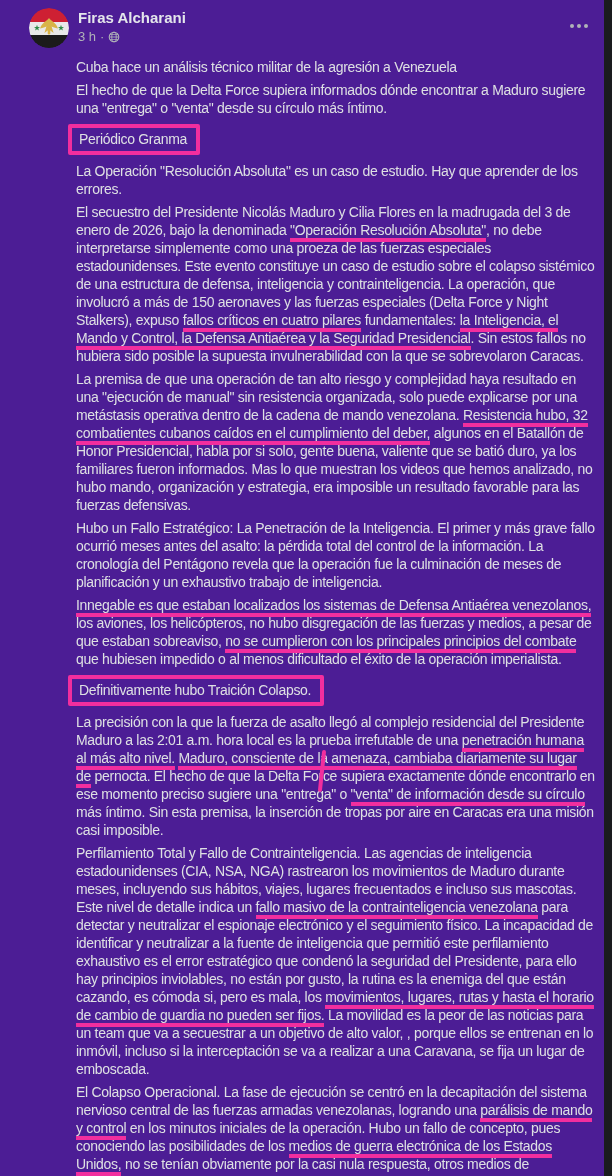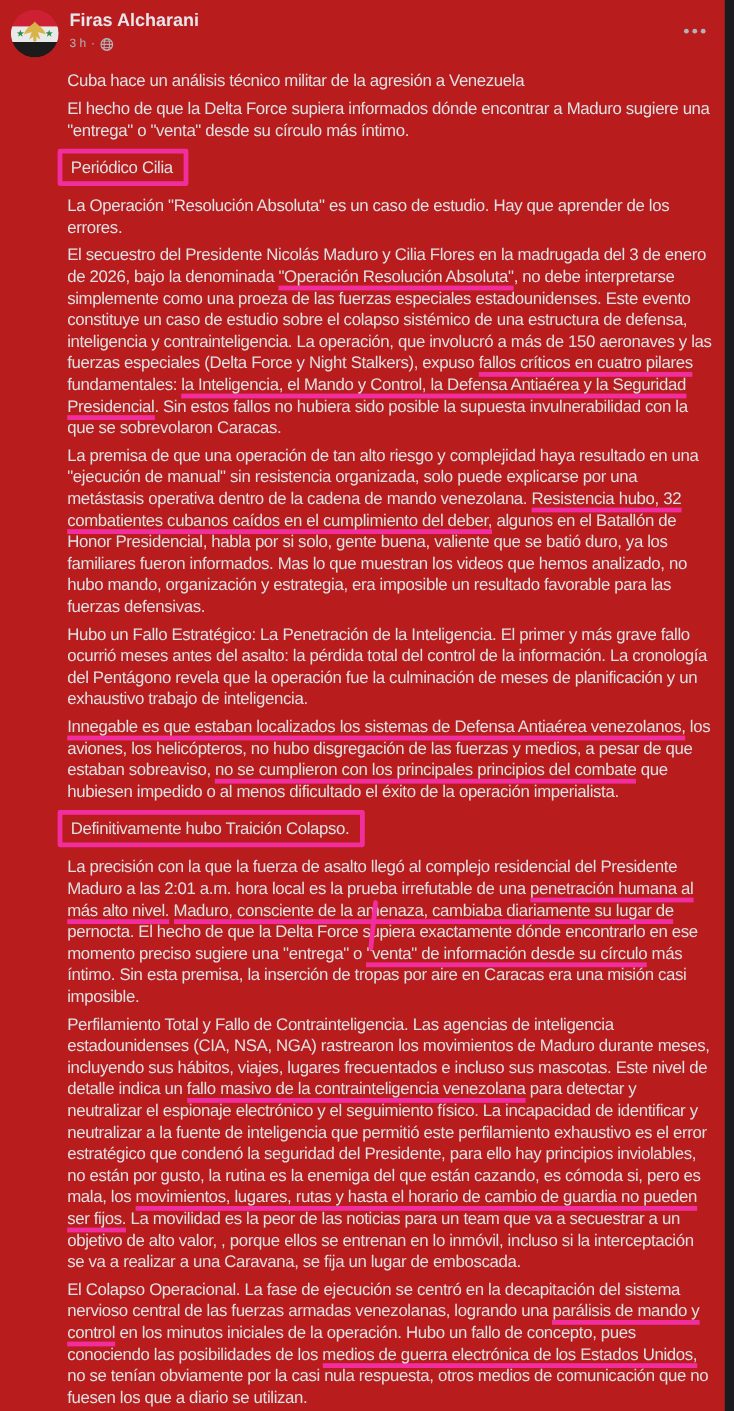--- a/index.html
+++ b/index.html
@@ -6,36 +6,37 @@
   html, body { width: 612px; height: 1176px; }
   body {
     background: #1a1b1e;
     font-family: "Liberation Sans", "DejaVu Sans", sans-serif;
     overflow: hidden;
   }
   :root { --pink: #f22e9e; }
   .page { position: relative; width: 612px; height: 1176px; }
   .card {
     position: absolute; top: 0; left: 0; bottom: 0; right: 8px;
-    background: #b91c1c;
+    background: #4c1d95;
+    padding-left: 20px;
   }
   
   .header { display: flex; align-items: flex-start; padding: 8px 12px 7px 9px; }
   .avatar {
     width: 40px; height: 40px; border-radius: 50%;
     overflow: hidden; flex: 0 0 40px; cursor: pointer;
   }
   .avatar svg { display: block; width: 40px; height: 40px; }
   .meta { margin-left: 9px; flex: 1 1 auto; }
   .author {
     font-weight: bold; font-size: 15px; color: #e4e6eb; line-height: 19px; cursor: pointer;
   }
   .subline {
     display: flex; align-items: center; gap: 4px;
-    color: #b0b3b8; font-size: 10px; margin-top: 3px; line-height: 14px;
+    color: #b0b3b8; font-size: 13px; margin-top: 3px; line-height: 14px;
   }
   .menu-btn {
     display: flex; gap: 3px; align-items: center;
     padding: 10px 4px; margin-top: 6px; cursor: pointer;
   }
   .menu-btn .dot { width: 4px; height: 4px; border-radius: 50%; background: #b0b3b8; }
   
   .post-text {
     padding: 3px 9px 0 8px;
     color: #dee0e3; font-size: 14px; line-height: 18px; letter-spacing: -0.3px; margin-left: 48px;
@@ -98,21 +99,21 @@
       <div class="menu-btn">
         <span class="dot"></span>
         <span class="dot"></span>
         <span class="dot"></span>
       </div>
     </div>
 
     <div class="post-text" id="post-body">
         <p><span class="seg-plain">Cuba hace un análisis técnico militar de la agresión a Venezuela</span></p>
         <p><span class="seg-plain">El hecho de que la Delta Force supiera informados dónde encontrar a Maduro sugiere una "entrega" o "venta" desde su círculo más íntimo.</span></p>
-        <p><span class="seg-boxed">Periódico Cilia</span></p>
+        <p><span class="seg-boxed">Periódico Granma</span></p>
         <p><span class="seg-plain">La Operación "Resolución Absoluta" es un caso de estudio. Hay que aprender de los errores.</span></p>
         <p><span class="seg-plain">El secuestro del Presidente Nicolás Maduro y Cilia Flores en la madrugada del 3 de enero de 2026, bajo la denominada </span><span class="seg-underline">"Operación Resolución Absoluta"</span><span class="seg-plain">, no debe interpretarse simplemente como una proeza de las fuerzas especiales estadounidenses. Este evento constituye un caso de estudio sobre el colapso sistémico de una estructura de defensa, inteligencia y contrainteligencia. La operación, que involucró a más de 150 aeronaves y las fuerzas especiales (Delta Force y Night Stalkers), expuso </span><span class="seg-underline">fallos críticos en cuatro pilares</span><span class="seg-plain"> fundamentales: </span><span class="seg-underline">la Inteligencia, el Mando y Control, la Defensa Antiaérea y la Seguridad Presidencial</span><span class="seg-plain">. Sin estos fallos no hubiera sido posible la supuesta invulnerabilidad con la que se sobrevolaron Caracas.</span></p>
         <p><span class="seg-plain">La premisa de que una operación de tan alto riesgo y complejidad haya resultado en una "ejecución de manual" sin resistencia organizada, solo puede explicarse por una metástasis operativa dentro de la cadena de mando venezolana. </span><span class="seg-underline">Resistencia hubo, 32 combatientes cubanos caídos en el cumplimiento del deber,</span><span class="seg-plain"> algunos en el Batallón de Honor Presidencial, habla por si solo, gente buena, valiente que se batió duro, ya los familiares fueron informados. Mas lo que muestran los videos que hemos analizado, no hubo mando, organización y estrategia, era imposible un resultado favorable para las fuerzas defensivas.</span></p>
         <p><span class="seg-plain">Hubo un Fallo Estratégico: La Penetración de la Inteligencia. El primer y más grave fallo ocurrió meses antes del asalto: la pérdida total del control de la información. La cronología del Pentágono revela que la operación fue la culminación de meses de planificación y un exhaustivo trabajo de inteligencia.</span></p>
         <p><span class="seg-underline">Innegable es que estaban localizados los sistemas de Defensa Antiaérea venezolanos,</span><span class="seg-plain"> los aviones, los helicópteros, no hubo disgregación de las fuerzas y medios, a pesar de que estaban sobreaviso, </span><span class="seg-underline">no se cumplieron con los principales principios del combate</span><span class="seg-plain"> que hubiesen impedido o al menos dificultado el éxito de la operación imperialista.</span></p>
         <p><span class="seg-boxed">Definitivamente hubo Traición Colapso.</span></p>
         <p class="has-connector"><span class="seg-plain">La precisión con la que la fuerza de asalto llegó al complejo residencial del Presidente Maduro a las 2:01 a.m. hora local es la prueba irrefutable de una </span><span class="seg-underline">penetración humana al más alto nivel.</span><span class="seg-plain"> </span><span class="seg-underline">Maduro, consciente de la amenaza, cambiaba diariamente su lugar de</span><span class="seg-plain"> pernocta. El hecho de que la Delta Force supiera exactamente dónde encontrarlo en ese momento preciso sugiere una "entrega" o </span><span class="seg-underline">"venta" de información desde su círculo</span><span class="seg-plain"> más íntimo. Sin esta premisa, la inserción de tropas por aire en Caracas era una misión casi imposible.</span><span class="connector"></span></p>
         <p><span class="seg-plain">Perfilamiento Total y Fallo de Contrainteligencia. Las agencias de inteligencia estadounidenses (CIA, NSA, NGA) rastrearon los movimientos de Maduro durante meses, incluyendo sus hábitos, viajes, lugares frecuentados e incluso sus mascotas. Este nivel de detalle indica un </span><span class="seg-underline">fallo masivo de la contrainteligencia venezolana</span><span class="seg-plain"> para detectar y neutralizar el espionaje electrónico y el seguimiento físico. La incapacidad de identificar y neutralizar a la fuente de inteligencia que permitió este perfilamiento exhaustivo es el error estratégico que condenó la seguridad del Presidente, para ello hay principios inviolables, no están por gusto, la rutina es la enemiga del que están cazando, es cómoda si, pero es mala, los </span><span class="seg-underline">movimientos, lugares, rutas y hasta el horario de cambio de guardia no pueden ser fijos.</span><span class="seg-plain"> La movilidad es la peor de las noticias para un team que va a secuestrar a un objetivo de alto valor, , porque ellos se entrenan en lo inmóvil, incluso si la interceptación se va a realizar a una Caravana, se fija un lugar de emboscada.</span></p>
         <p><span class="seg-plain">El Colapso Operacional. La fase de ejecución se centró en la decapitación del sistema nervioso central de las fuerzas armadas venezolanas, logrando una </span><span class="seg-underline">parálisis de mando y control</span><span class="seg-plain"> en los minutos iniciales de la operación. Hubo un fallo de concepto, pues conociendo las posibilidades de los </span><span class="seg-underline">medios de guerra electrónica de los Estados Unidos,</span><span class="seg-plain"> no se tenían obviamente por la casi nula respuesta, otros medios de comunicación que no fuesen los que a diario se utilizan.</span></p>
       </div>

